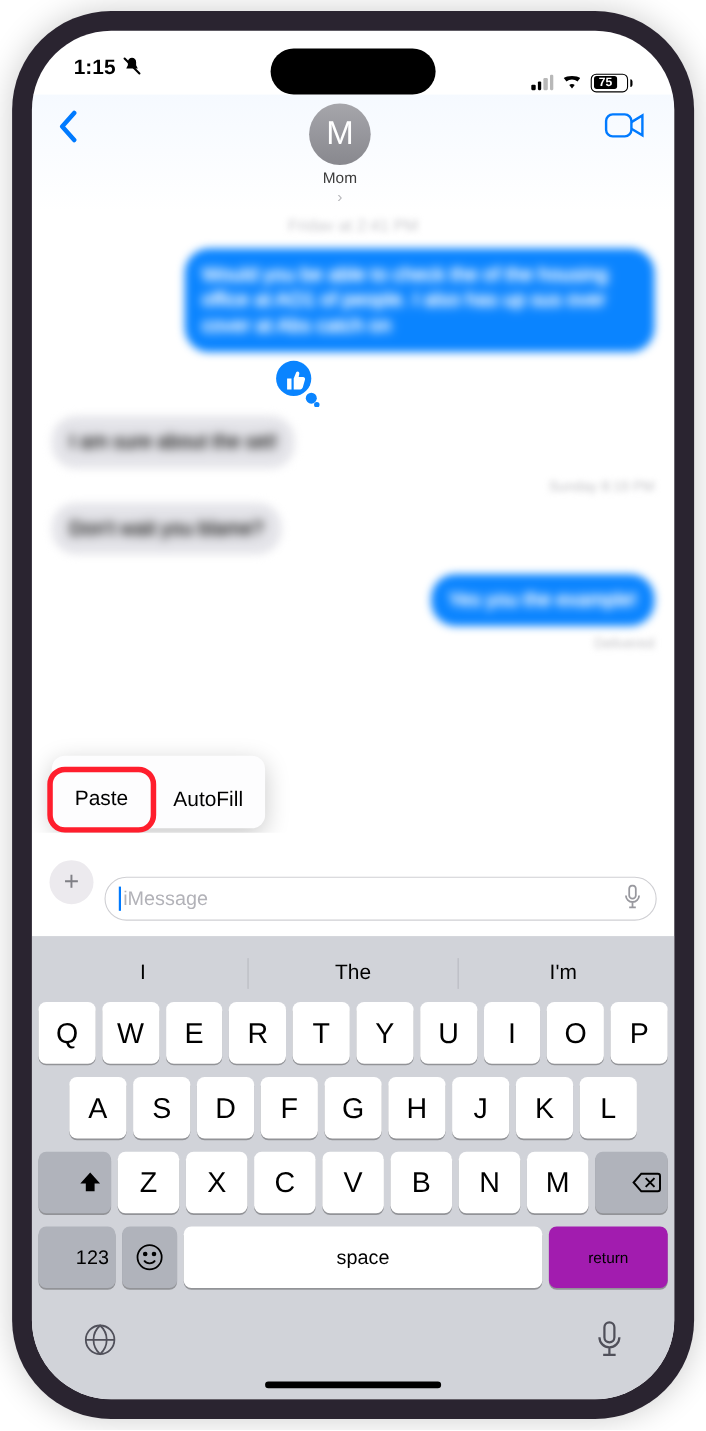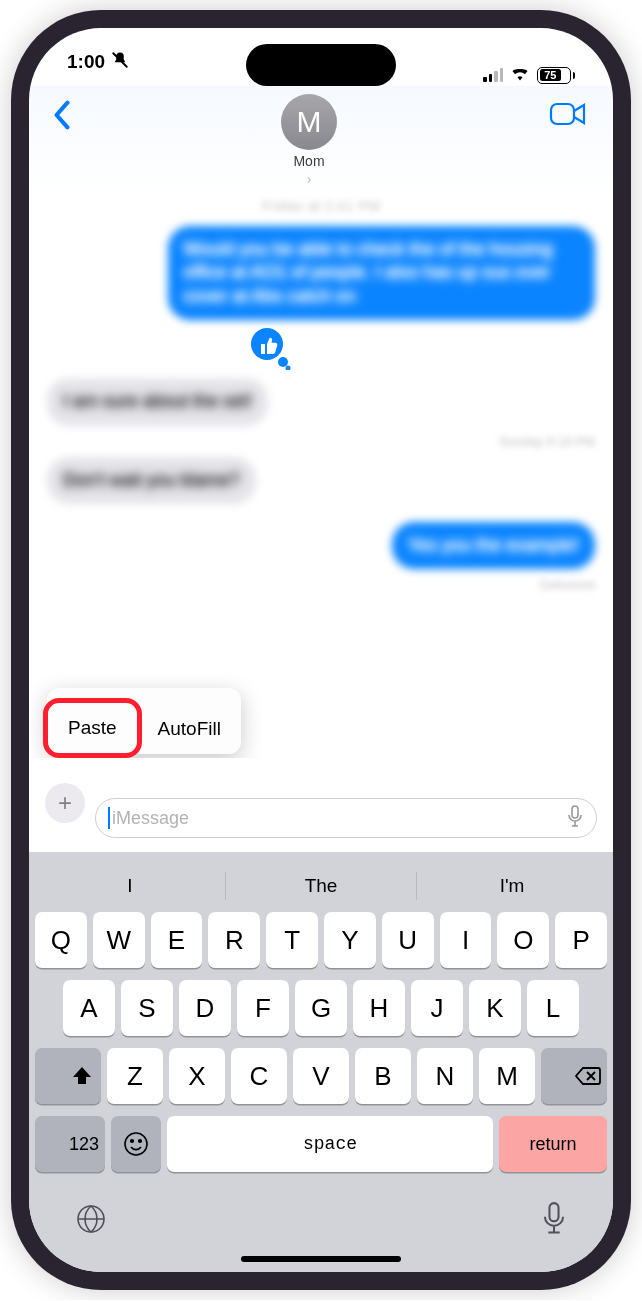--- a/index.html
+++ b/index.html
@@ -206,22 +206,22 @@
       box-shadow: 0 1.5px 0 rgba(0,0,0,0.3);
       display:flex; align-items:center; justify-content:center;
       font-size:26px;
       font-weight:400;
     }
     .row2 { padding: 0 28px; }
     .key-special { background:#b0b3bb;padding-left:28px; }
     .key-shift, .key-del { flex: 0 0 66px; }
     .key-num { flex: 0 0 70px; font-size:18px; }
     .key-emoji { flex: 0 0 50px; font-size:24px; background:#b0b3bb; }
-    .key-space { flex: 1; font-size:18px;font-family:Liberation Mono, monospace; }
-    .key-return { flex: 0 0 108px; font-size:18px; background:#fca5a5; }
+    .key-space { flex: 1; font-size:18px; }
+    .key-return { flex: 0 0 108px; font-size:14px; background:#a21caf; }
 
     .kb-bottom {
       display:flex;
       justify-content:space-between;
       align-items:center;
       padding: 18px 40px 10px;
     }
     .kb-bottom svg { color:#50505a; }
 
     .home-indicator {
@@ -233,21 +233,21 @@
   </style>
 </head>
 <body>
 
 <div class="device">
 <div class="screen">
   <div class="dynamic-island"></div>
 
   <div class="status-bar">
     <div class="sb-left">
-      <span>1:00</span>
+      <span>1:15</span>
       <span class="bell-icon">
         <svg width="18" height="18" viewBox="0 0 24 24" fill="#000">
               <path d="M12 2a5 5 0 0 0-5 5v4l-2 4h14l-2-4V7a5 5 0 0 0-5-5z"></path>
               <path d="M3 3 L21 21" stroke="#000" stroke-width="2.5" stroke-linecap="round"></path>
             </svg>
       </span>
     </div>
     <div class="sb-right">
       <div class="signal-bars">
             <span></span>

